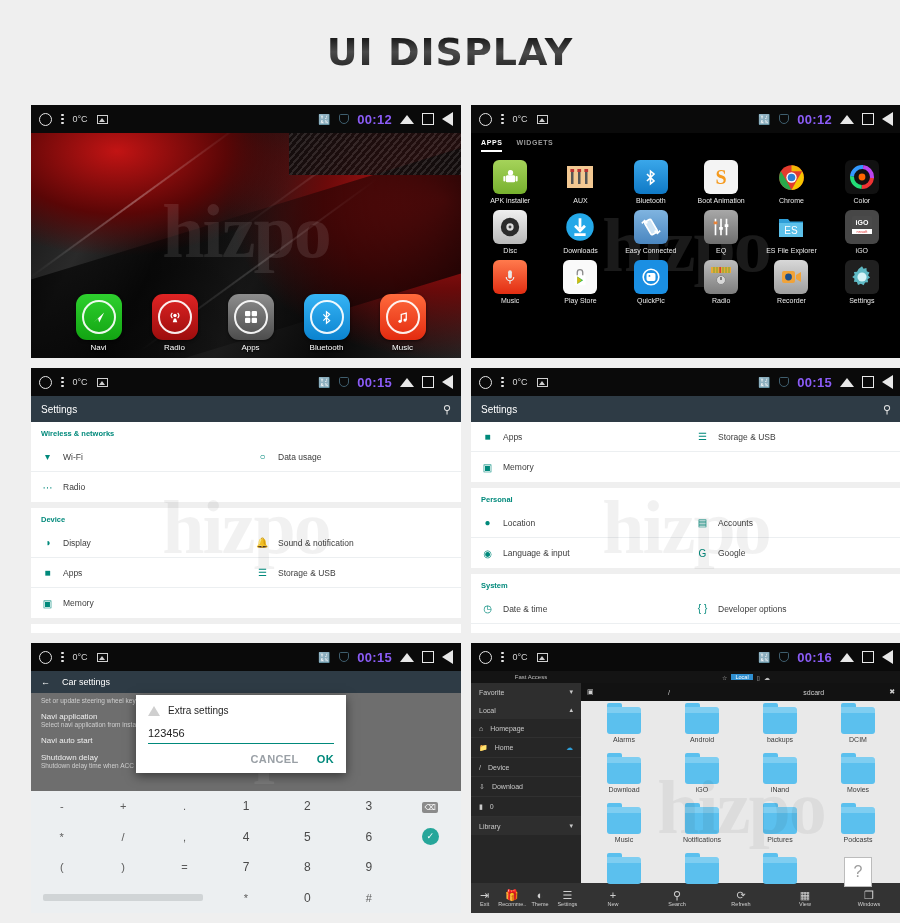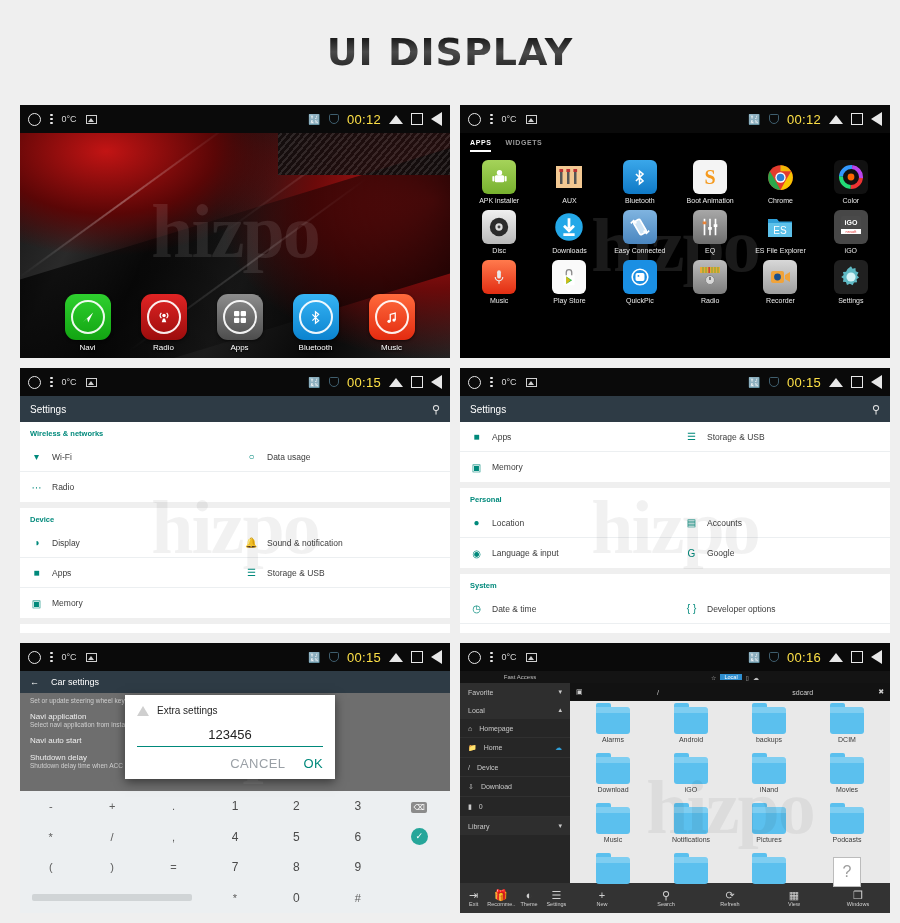--- a/index.html
+++ b/index.html
@@ -21,21 +21,21 @@
     background: linear-gradient(180deg,#3a3a3a 0%,#0a0a0a 45%,#4a4a4a 70%,#1a1a1a 100%);
     -webkit-background-clip: text;
     background-clip: text;
     color: transparent;
     font-family: "DejaVu Sans", sans-serif;
   }
 
   
   .grid {
     position: absolute;
-    left: 3px; top: 105px;
+    left: 14px; top: 105px;
     width: 870px;
     display: grid;
     grid-template-columns: 430px 430px;
     grid-template-rows: 253px 265px 270px;
     gap: 10px;
     padding-left: 17px;
   }
   .panel { position: relative; overflow: hidden; background: #000; }
 
   
@@ -49,21 +49,21 @@
   .sb-right { margin-left: auto; display: flex; align-items: center; gap: 8px; }
   .circ-ico { width: 13px; height: 13px; border: 1.6px solid #e8e8e8; border-radius: 50%; }
   .kebab { display: flex; flex-direction: column; gap: 1.5px; }
   .kebab i { width: 2.5px; height: 2.5px; background: #e8e8e8; border-radius: 50%; display: block; }
   .sb-temp { color: #d8d8d8; font-size: 9px; }
   .sb-img { width: 11px; height: 9px; border: 1.3px solid #cfcfcf; position: relative; }
   .sb-img::after { content:""; position:absolute; left:1px; bottom:0.5px; width:0;height:0;
     border-left:3px solid transparent;border-right:3px solid transparent;border-bottom:4px solid #cfcfcf;}
   .sb-bt { font-size: 10px; color: #4d6070; }
   .sb-heart { width: 10px; height: 10px; border: 1.4px solid #3f5e6e; border-radius: 2px 2px 6px 6px; transform: rotate(0deg); }
-  .sb-time { color: #fde047; font-size: 13px; font-weight: normal; letter-spacing: .3px; }
+  .sb-time { color: #8b5cf6; font-size: 13px; font-weight: bold; letter-spacing: .3px; }
   .sb-eject { width:0;height:0;border-left:7px solid transparent;border-right:7px solid transparent;border-bottom:9px solid #e8e8e8;}
   .sb-sq { width: 12px; height: 12px; border: 1.7px solid #e8e8e8; }
   .sb-back { width:0;height:0;border-top:7px solid transparent;border-bottom:7px solid transparent;border-right:11px solid #e8e8e8;}
 
   
   .wm {
     position: absolute; left: 0; top: 0; width: 100%; height: 100%;
     display: flex; align-items: center; justify-content: center;
     font-size: 76px; font-weight: bold; color: rgba(255,255,255,.10);
     pointer-events: none; z-index: 4; letter-spacing: -2px;
@@ -148,23 +148,23 @@
   .cs-list { position:absolute; left:0; right:0; top:50px; height:98px; background:#6e6e6e; color:#eee; }
   .cs-item { padding: 4px 10px; }
   .cs-t { font-size:8px; }
   .cs-s { font-size:6.5px; color:#cfcfcf; }
   .dialog {
     position:absolute; left:105px; top:52px; width:210px; background:#fff; z-index:8;
     box-shadow: 0 3px 10px rgba(0,0,0,.5); padding: 10px 12px 6px;
   }
   .dlg-title { display:flex; align-items:center; gap:8px; font-size:10px; color:#262626; margin-bottom:9px; }
   .dlg-warn { width:0;height:0;border-left:6px solid transparent;border-right:6px solid transparent;border-bottom:10px solid #cfcfcf;}
-  .dlg-input { font-size:13px; color:#222; padding: 2px 0 4px; border-bottom: 1.6px solid #00897b; text-align: center; }
+  .dlg-input { font-size:11px; color:#222; padding: 2px 0 4px; border-bottom: 1.6px solid #00897b; }
   .dlg-btns { display:flex; justify-content:flex-end; gap:18px; padding: 9px 0 2px; }
-  .dlg-btn { font-size:13px; color:#00897b; font-weight:normal; letter-spacing:.4px; }
+  .dlg-btn { font-size:11px; color:#00897b; font-weight:bold; letter-spacing:.4px; }
   .dlg-btn.cancel { color:#9aa0a6; }
   .numpad { position:absolute; left:0; right:0; bottom:0; top:148px; background:#eceff1; display:flex; flex-direction:column; }
   .np-row { flex:1; display:grid; grid-template-columns: repeat(7, 1fr); align-items:center; }
   .np-key { text-align:center; font-size:12px; color:#4a4a4a; }
   .np-key.sym { font-size:11px; color:#5c5c5c; }
   .np-del { display:inline-block; width:16px; height:11px; background:#8b8b8b; border-radius:2px; color:#fff; font-size:8px; line-height:11px; }
   .np-ok { display:inline-block; width:17px; height:17px; border-radius:50%; background:#26a69a; color:#fff; font-size:9px; line-height:17px; }
   .np-space { height:7px; background:#d0d4d6; border-radius:2px; grid-column: 1 / 4; margin: 0 12px; }
 
   

